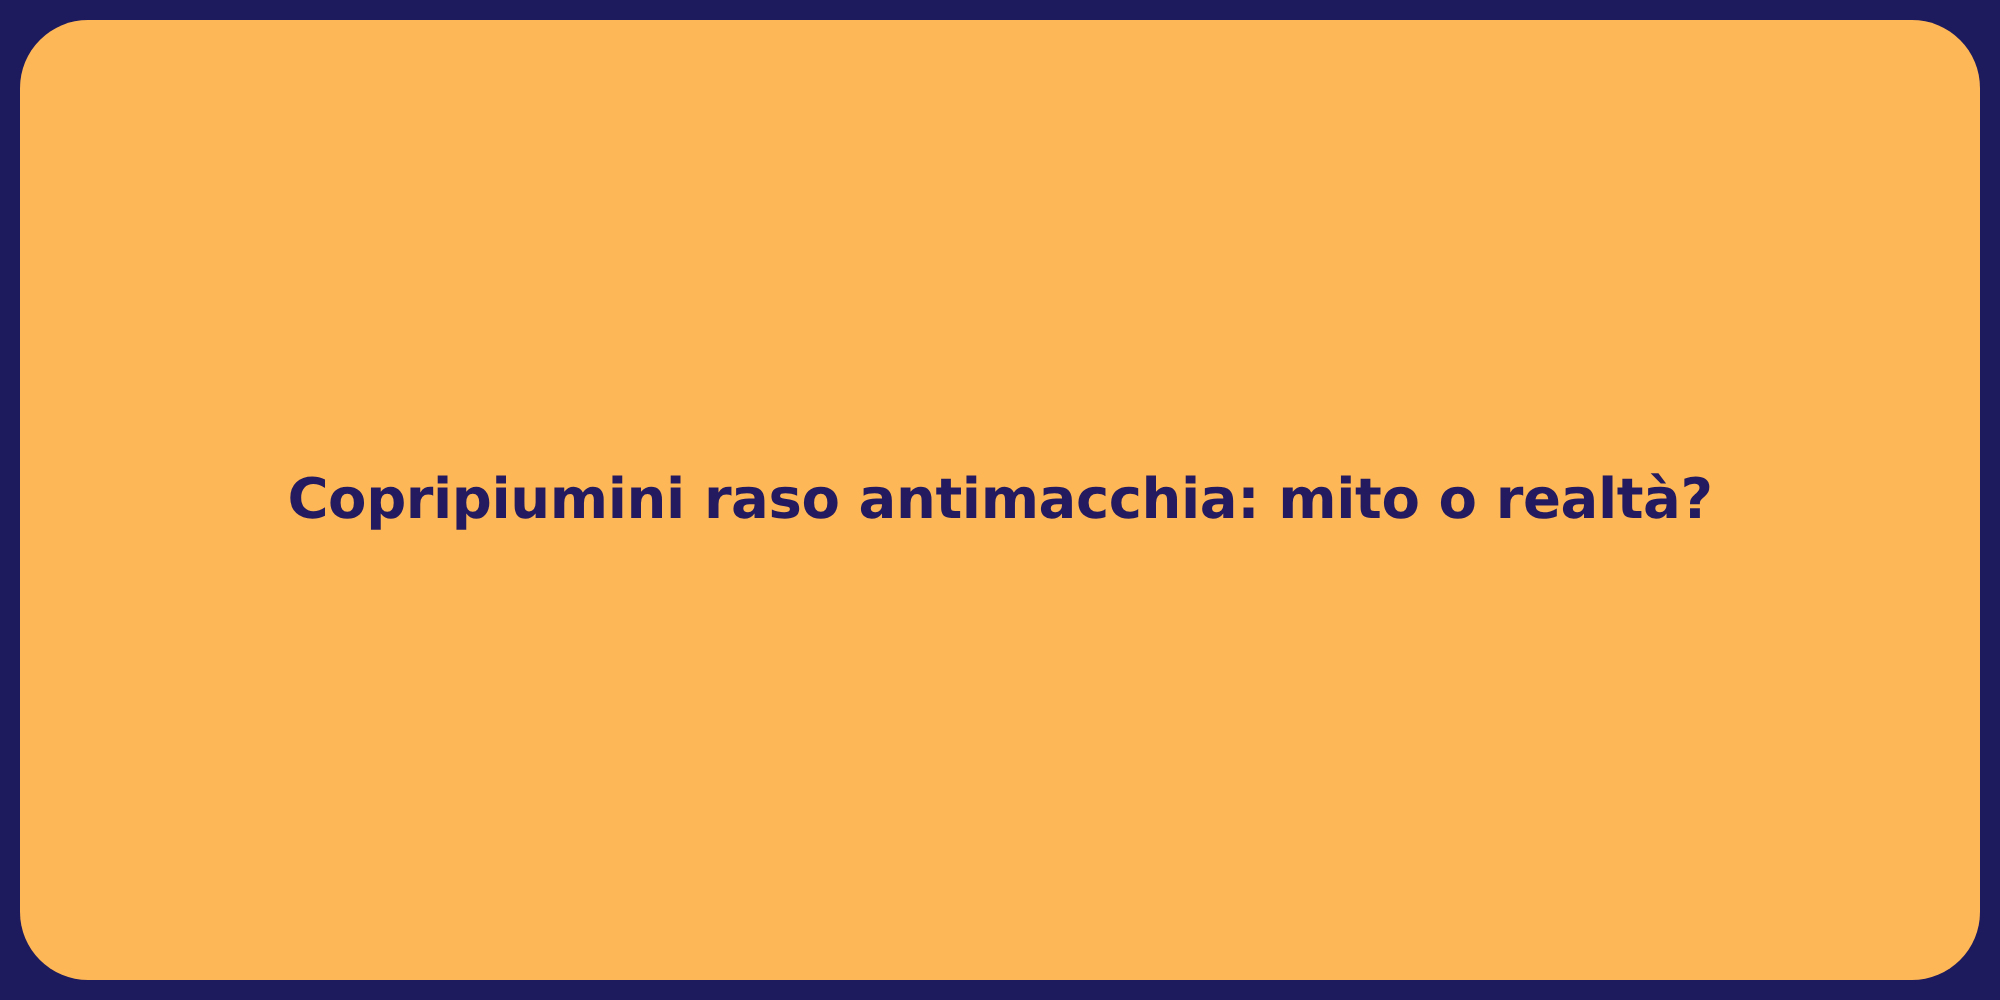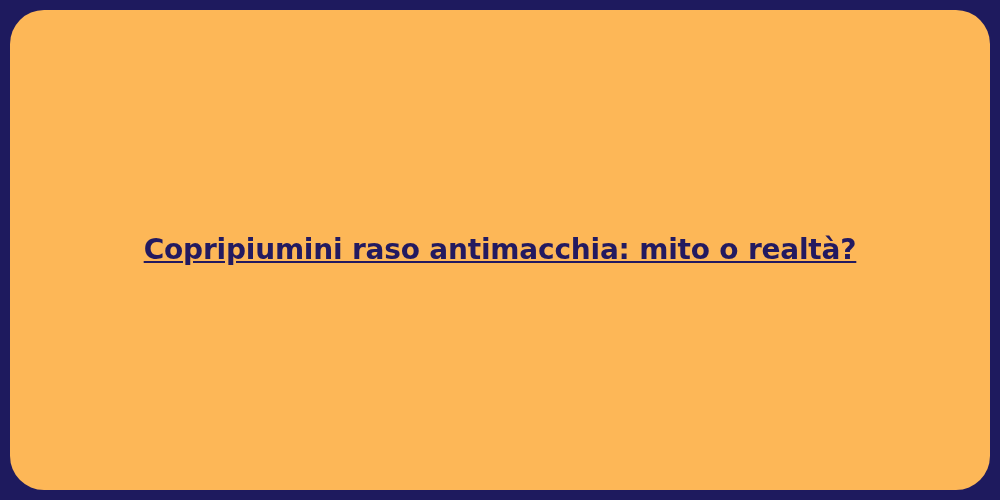--- a/index.html
+++ b/index.html
@@ -40,21 +40,20 @@
     padding: 0 60px;
     max-width: 900px;
     text-align: right;
     color: #231a60;
     font-family: "DejaVu Sans", "Liberation Sans", sans-serif;
     font-size: 28px;
     font-weight: 700;
     line-height: 1.3;
     letter-spacing: -0.2px;
     white-space: nowrap;
-    text-decoration: underline;
   }
 </style>
 </head>
 <body>
 
 <div class="frame">
   <div class="card">
     <h1 class="headline">Copripiumini raso antimacchia: mito o realtà?</h1>
   </div>
 </div>

